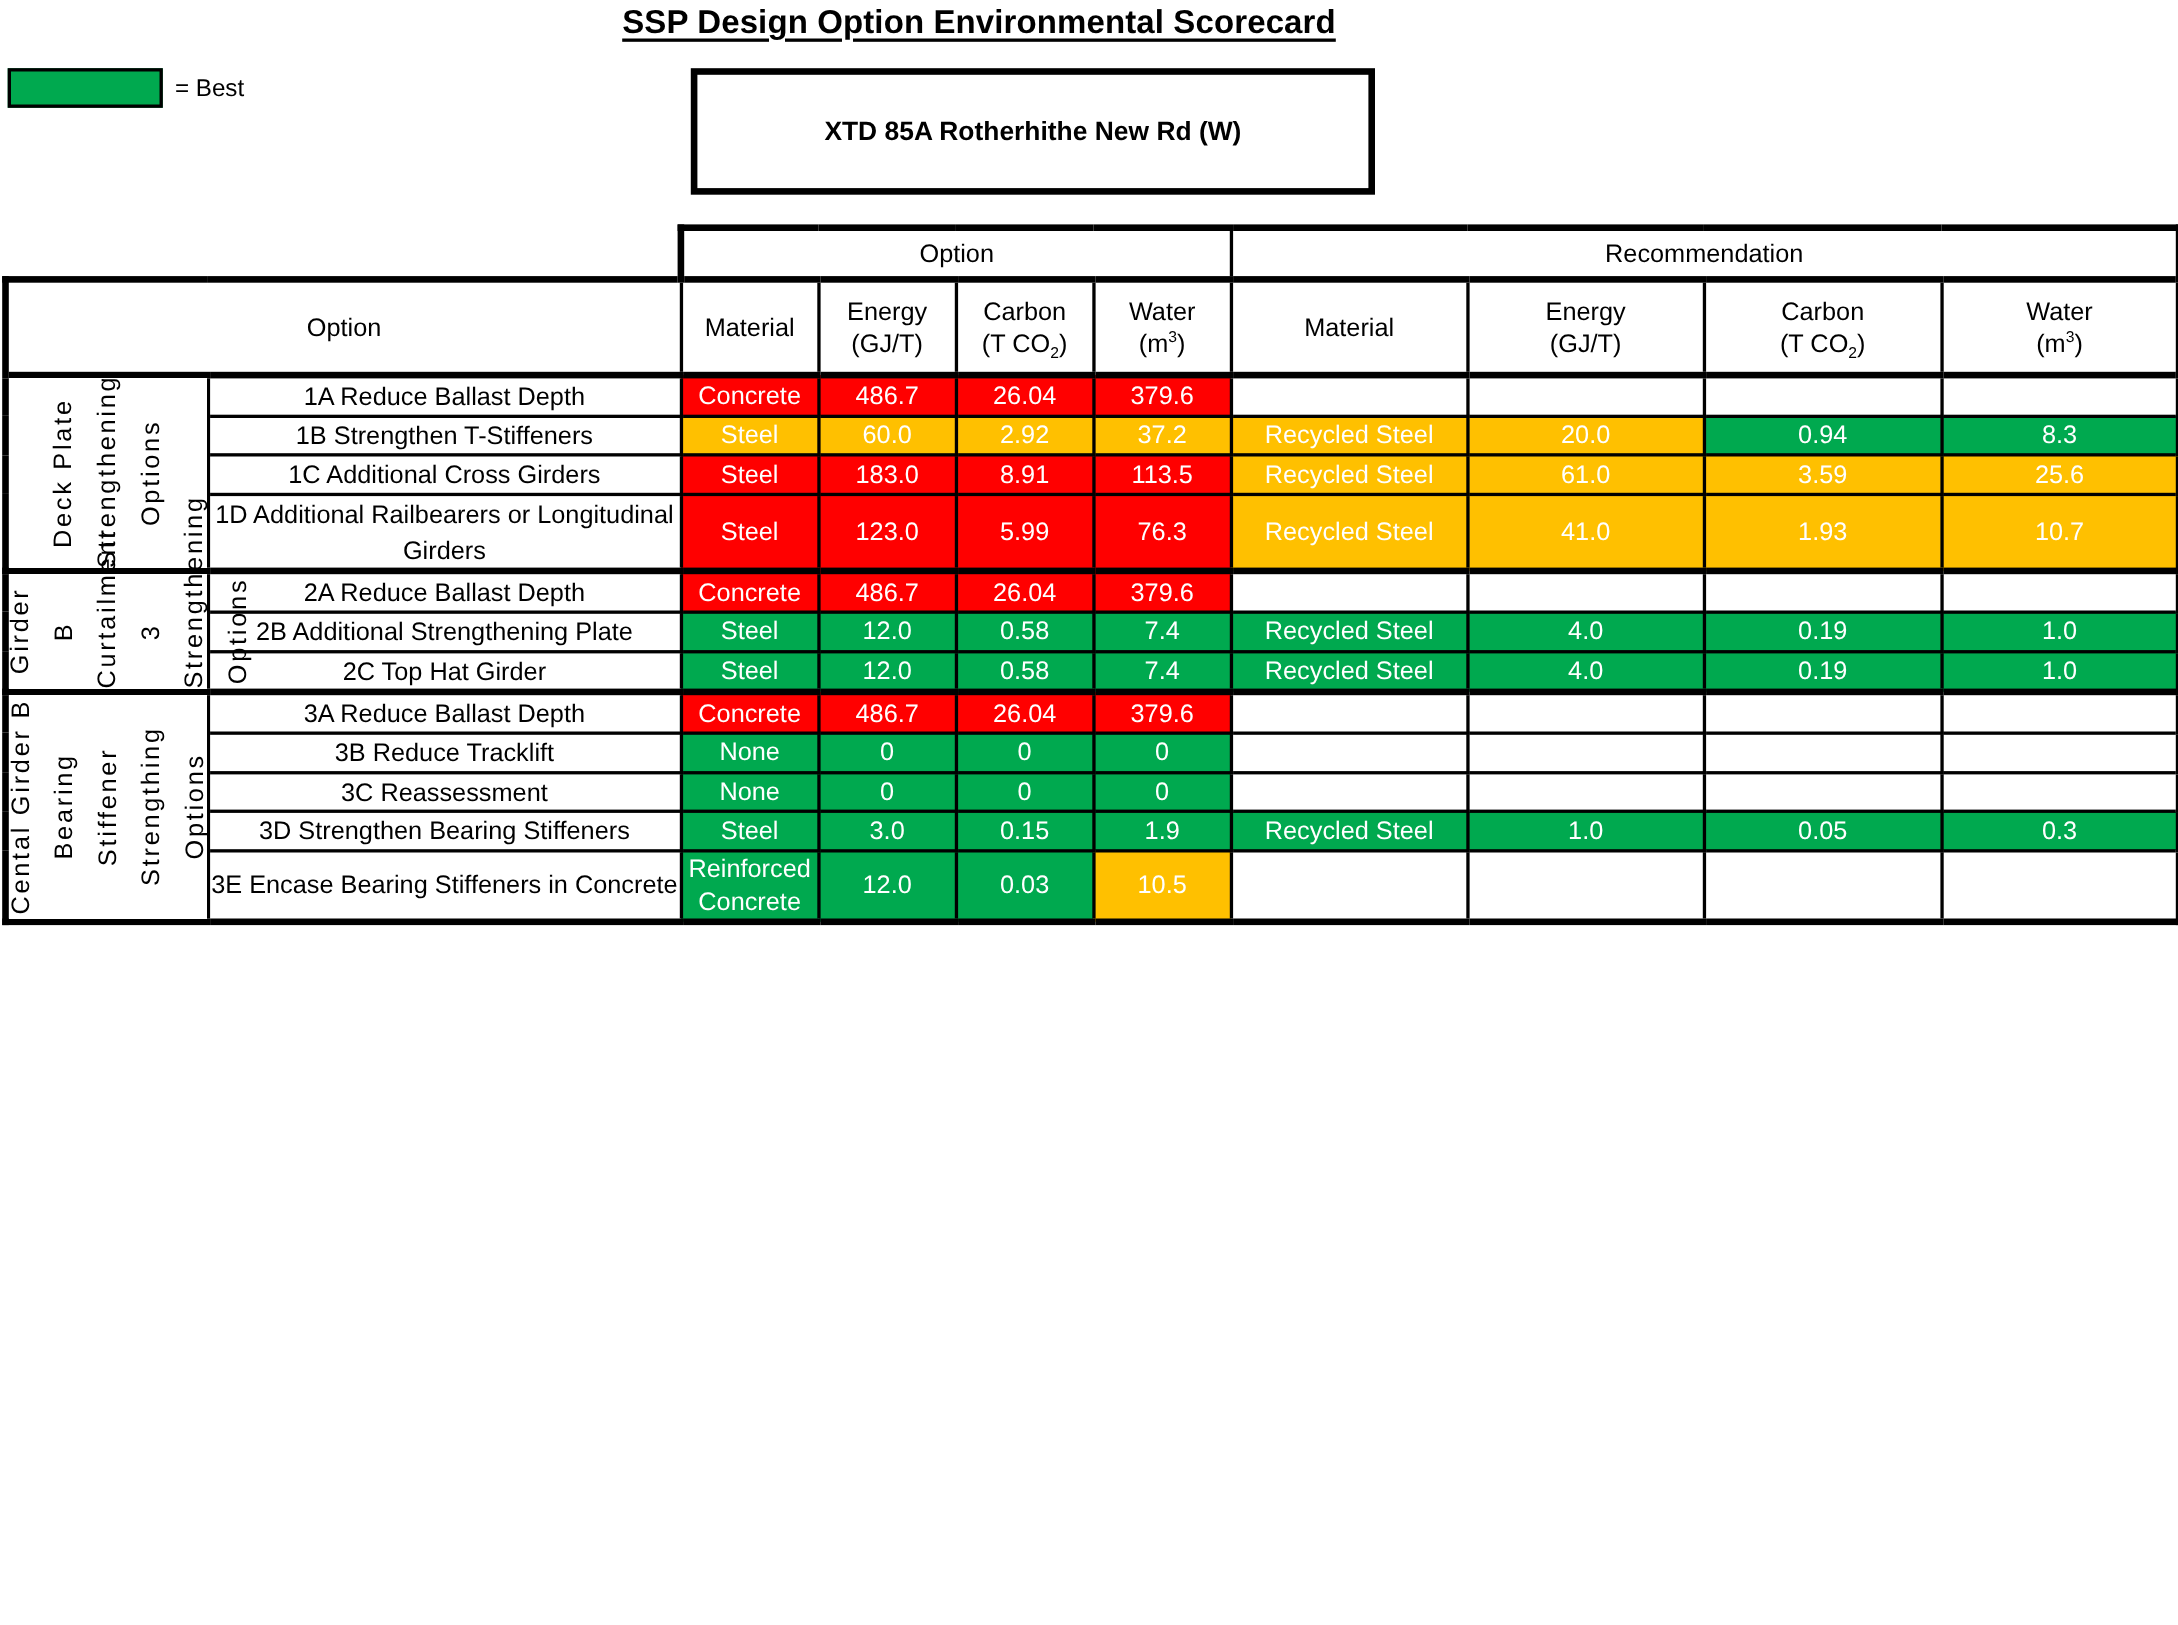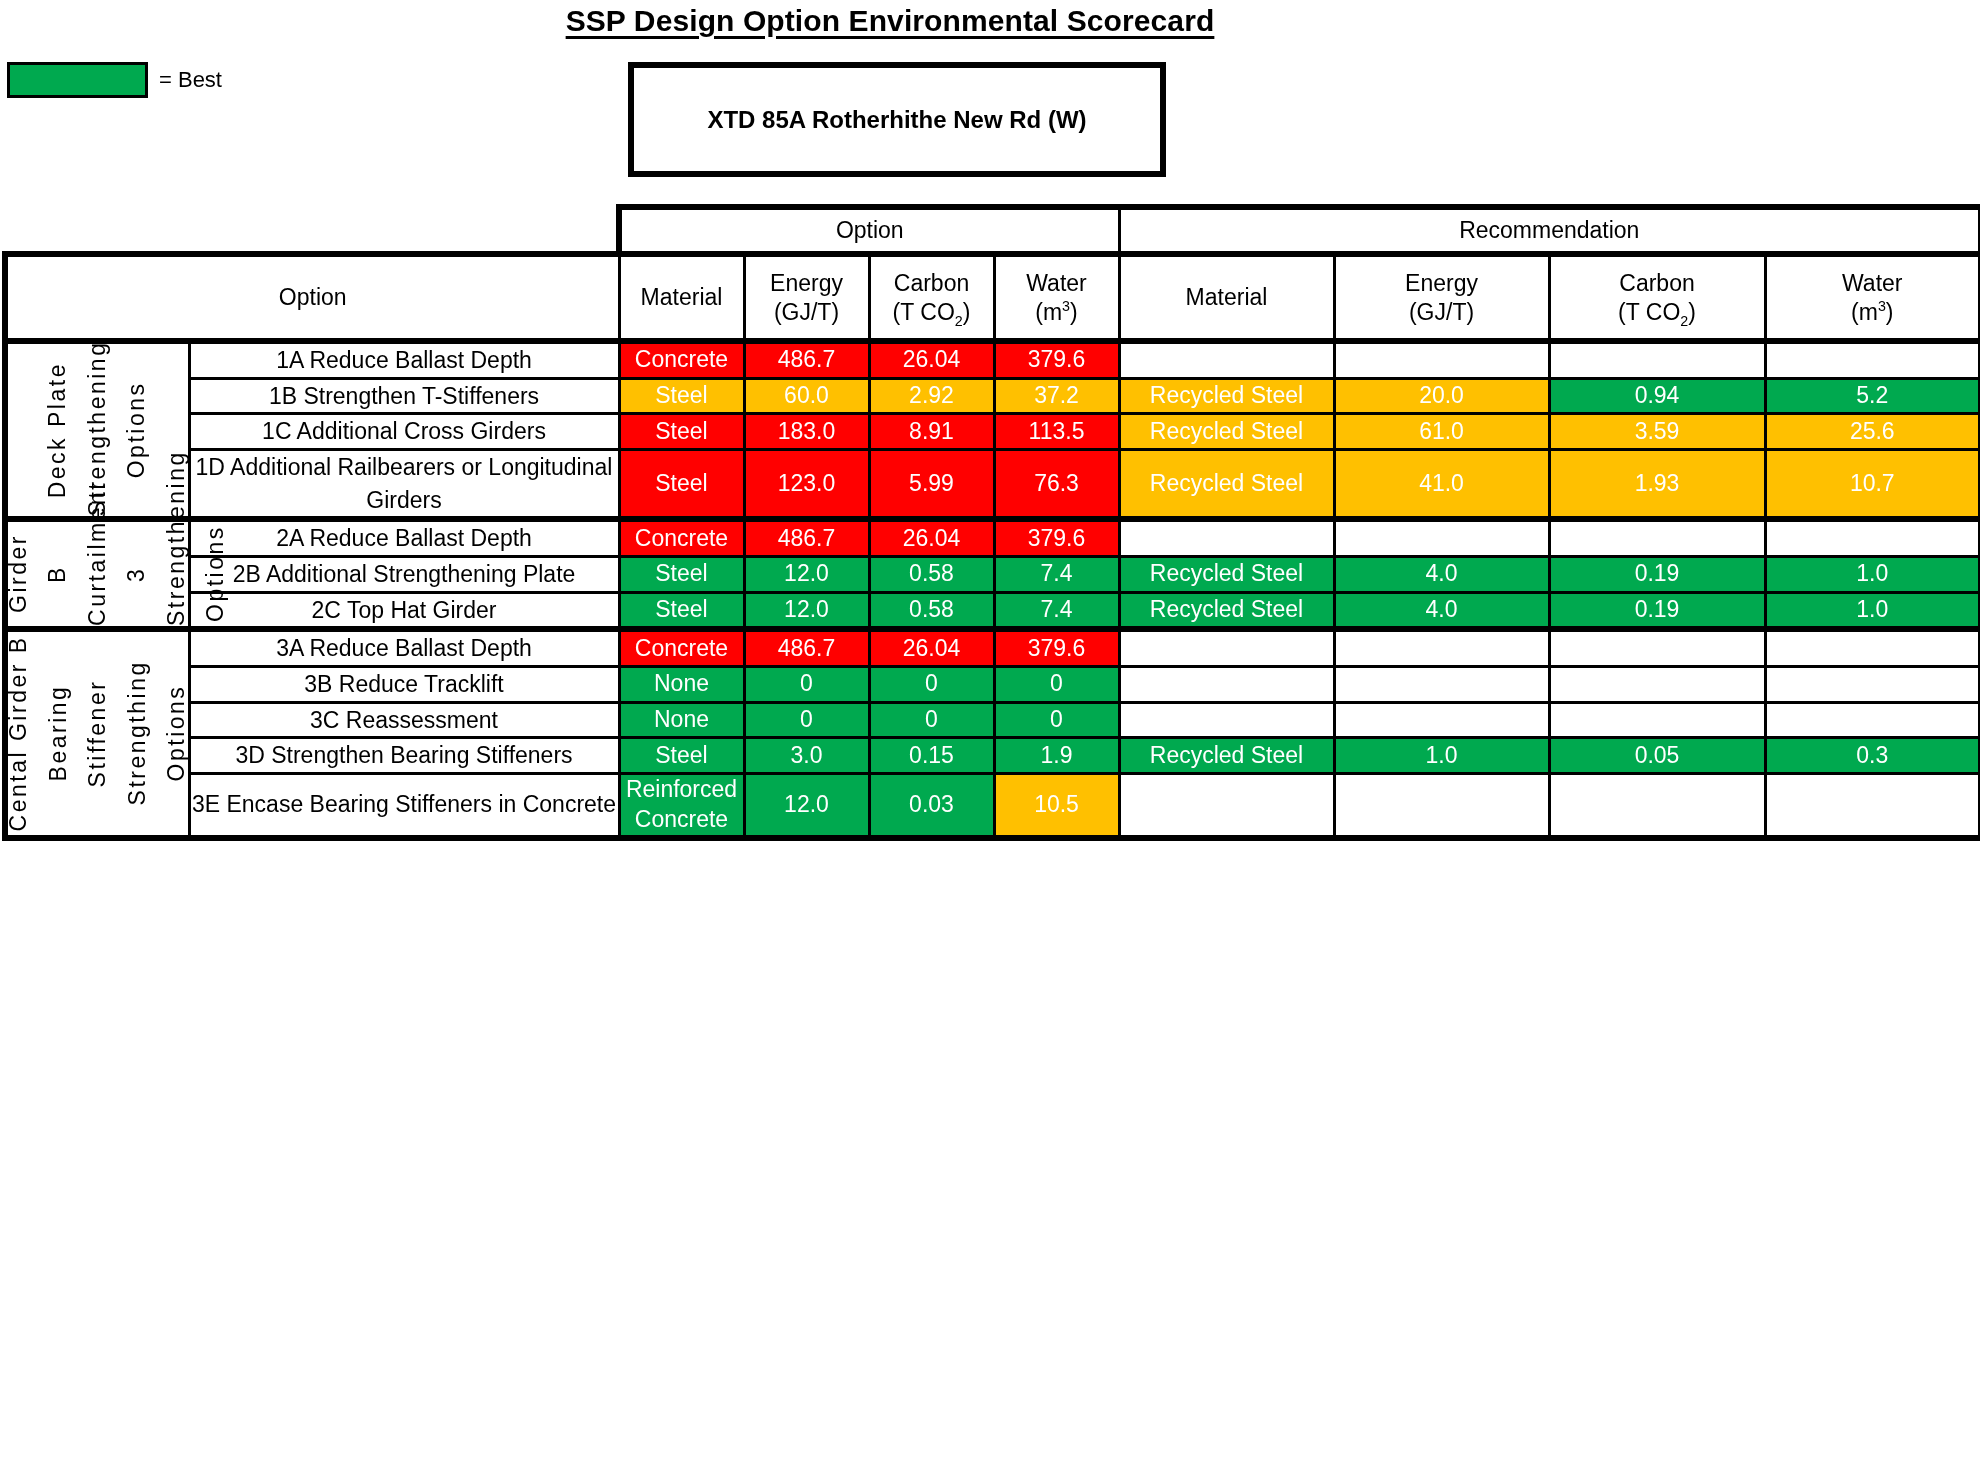--- a/index.html
+++ b/index.html
@@ -55,21 +55,21 @@
     font-weight: normal;
     margin-left: 11px;
     white-space: nowrap;
   }
 
   
   #asset-box {
     position: absolute;
     left: 628px;
     top: 62px;
-    width: 538px;
+    width: 622px;
     height: 115px;
     border: 6px solid #000000;
     box-sizing: border-box;
     display: flex;
     align-items: center;
     justify-content: center;
     text-align: center;
   }
   #asset-box .asset-text {
     font-size: 24px;
@@ -254,21 +254,21 @@
         </tr>
         <tr>
           <td class="rowlabel">1B Strengthen T-Stiffeners</td>
           <td class="value c-amber">Steel</td>
           <td class="value c-amber">60.0</td>
           <td class="value c-amber">2.92</td>
           <td class="value c-amber">37.2</td>
           <td class="value c-amber">Recycled Steel</td>
           <td class="value c-amber">20.0</td>
           <td class="value c-green">0.94</td>
-          <td class="value c-green thick-right">5.2</td>
+          <td class="value c-green thick-right">8.3</td>
         </tr>
         <tr>
           <td class="rowlabel">1C Additional Cross Girders</td>
           <td class="value c-red">Steel</td>
           <td class="value c-red">183.0</td>
           <td class="value c-red">8.91</td>
           <td class="value c-red">113.5</td>
           <td class="value c-amber">Recycled Steel</td>
           <td class="value c-amber">61.0</td>
           <td class="value c-amber">3.59</td>

